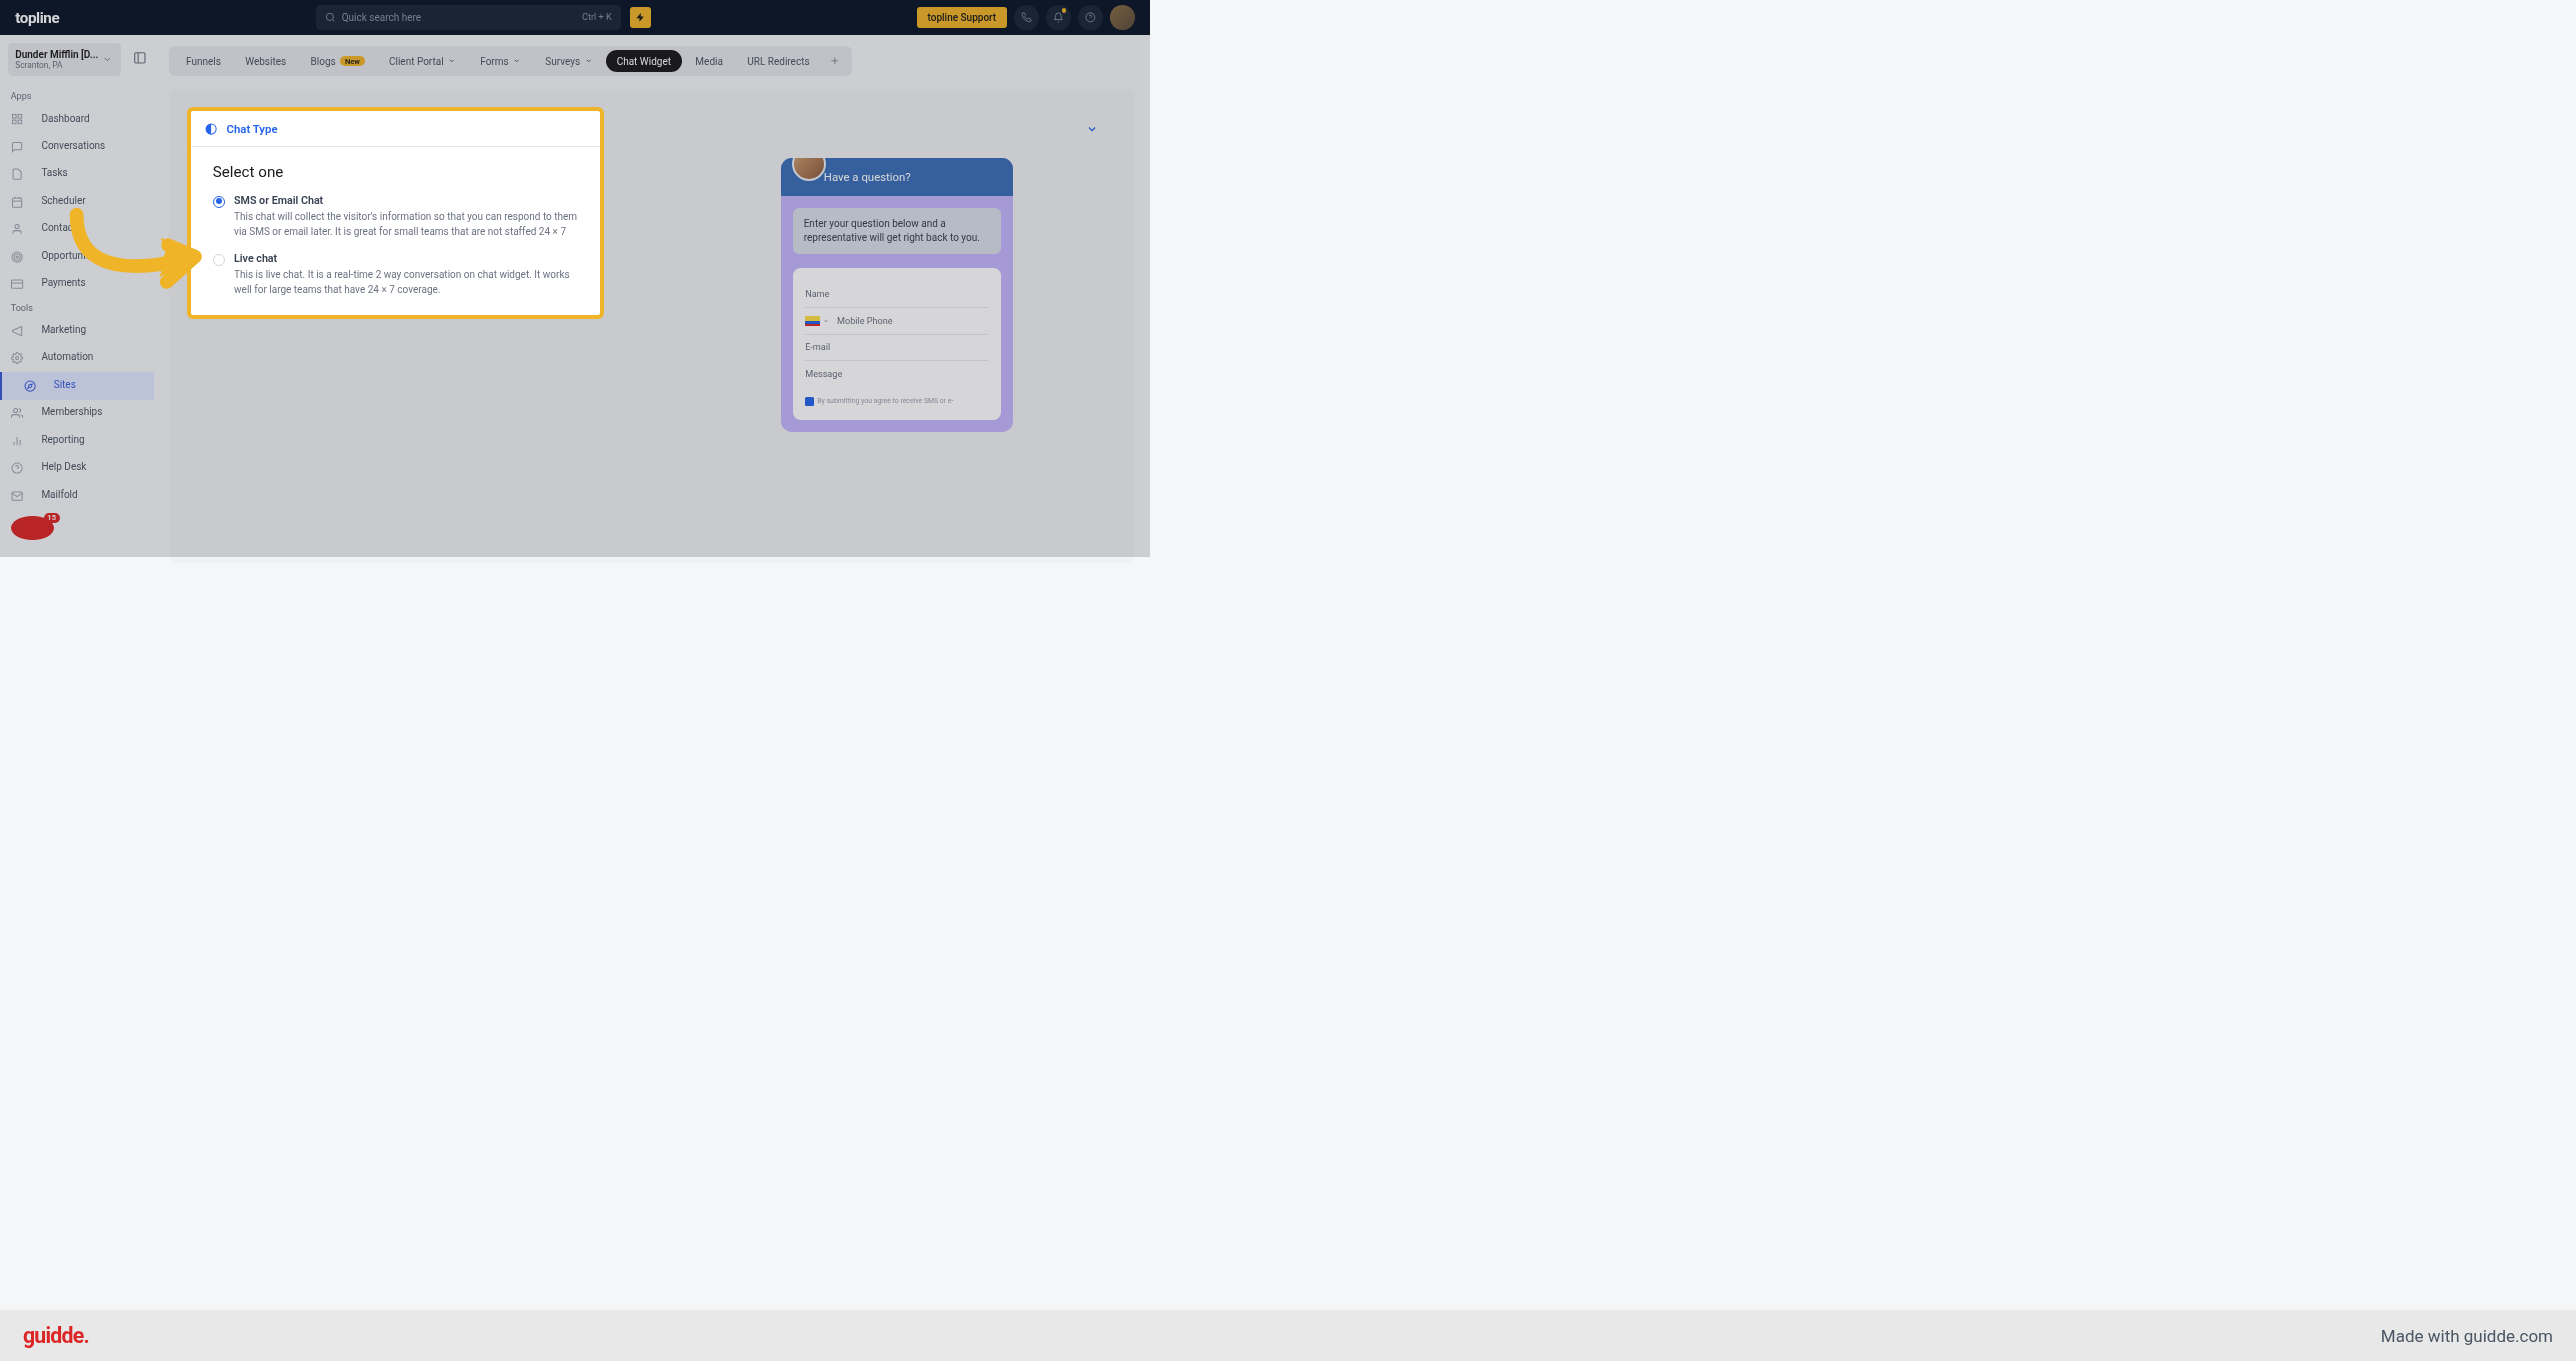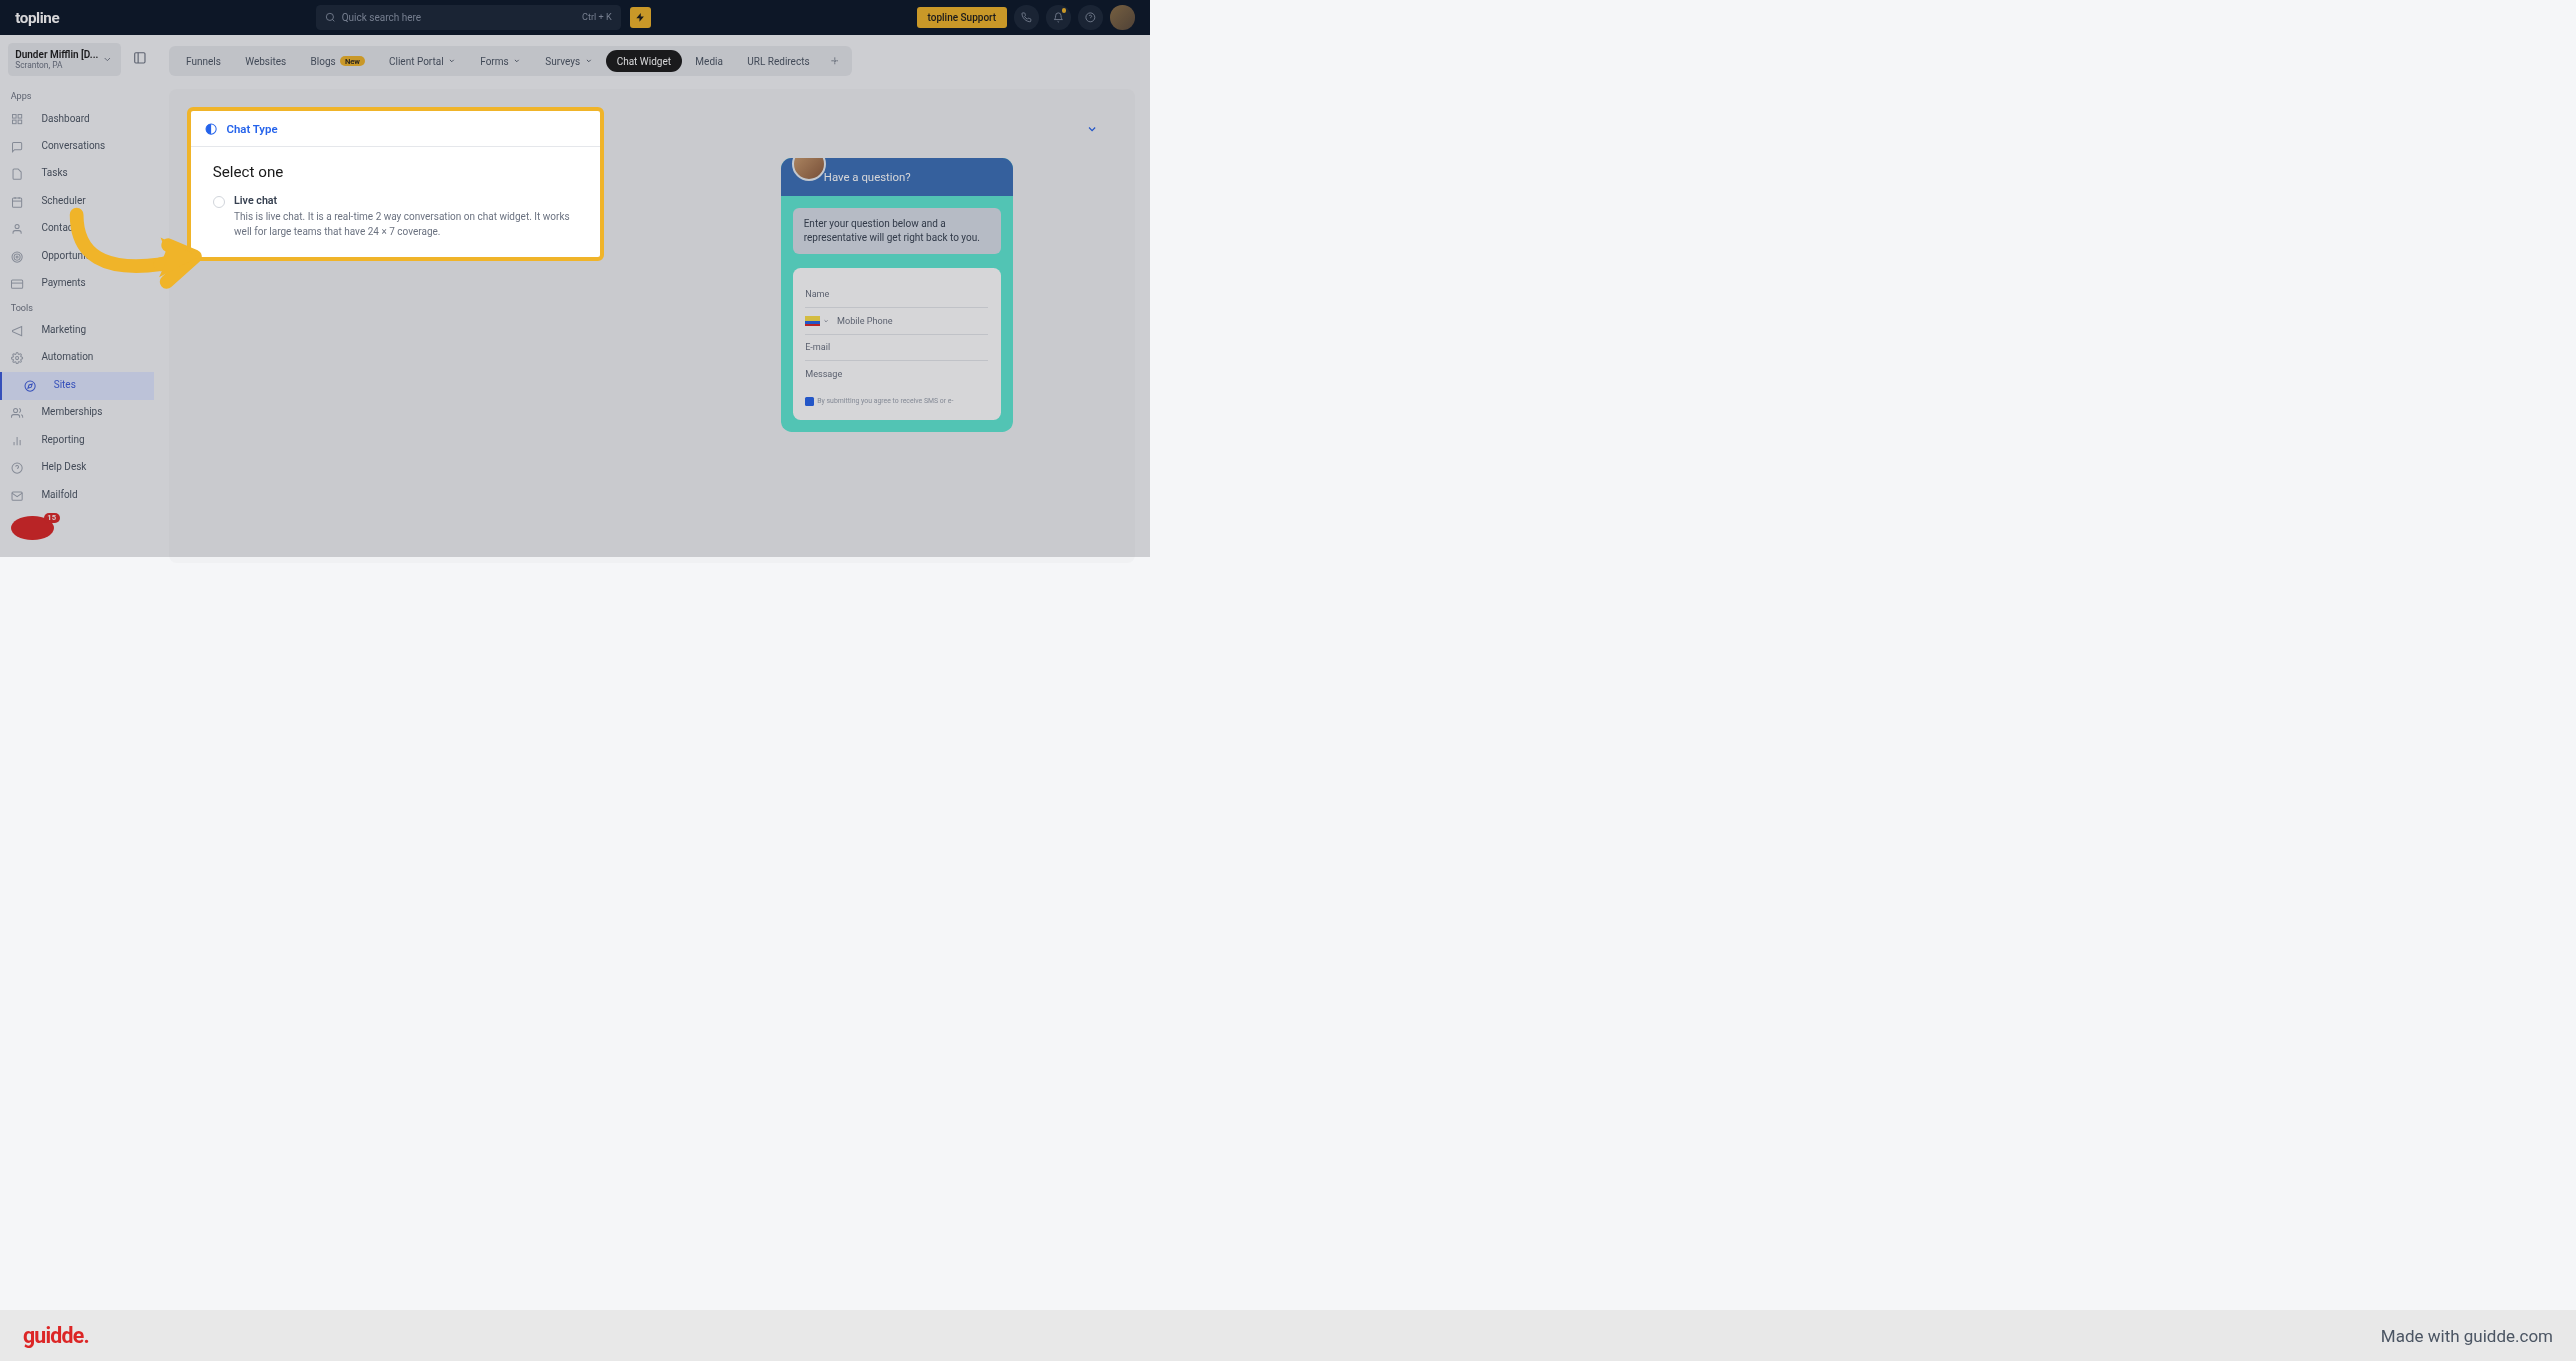--- a/index.html
+++ b/index.html
@@ -56,21 +56,21 @@
 .radio-option { display: flex; gap: 9.1px; }
 .radio-circle { width: 12.2px; height: 12.2px; border-radius: 50%; border: 1.5px solid #d1d5db; flex-shrink: 0; margin-top: 1.5px; }
 .radio-circle.checked { border-color: #2563eb; background: radial-gradient(circle, #2563eb 0%, #2563eb 40%, #fff 45%, #fff 100%); border-width: 1.5px; }
 .radio-circle.checked::after { content: ''; display: block; width: 6.1px; height: 6.1px; background: #2563eb; border-radius: 50%; margin: 1.5px auto; }
 .radio-circle.checked { background: #fff; }
 .radio-label { font-size: 10.7px; font-weight: 600; color: #374151; }
 .radio-desc { font-size: 10px; color: #6b7280; margin-top: 1.5px; line-height: 1.5; }
 .collapse-icon { position: absolute; right: 37px; top: 34px; color: #2563eb; }
 
 
-.chat-preview { position: absolute; right: 122px; top: 69px; width: 232px; background: #5eead4; border-radius: 10.7px; padding: 0; overflow: hidden; }
+.chat-preview { position: absolute; right: 122px; top: 69px; width: 232px; background: #c4b5fd; border-radius: 10.7px; padding: 0; overflow: hidden; }
 .chat-header { background: #3b70b8; color: #fff; padding: 12.2px 15.2px 12.2px 43px; position: relative; font-size: 11.4px; }
 .chat-avatar { position: absolute; left: 10.7px; top: -10.7px; width: 34px; height: 34px; border-radius: 50%; background: linear-gradient(135deg, #d4a574, #8b5a3c); border: 2.3px solid #e8eef5; }
 .chat-body { padding: 12.2px; }
 .chat-bubble { background: #d8dfe8; padding: 9.1px 10.7px; border-radius: 6.1px; font-size: 10px; color: #374151; line-height: 1.4; margin-bottom: 13.7px; }
 .chat-form { background: #fff; border-radius: 7.6px; padding: 13.7px 12.2px; }
 .form-field { border-bottom: 0.8px solid #e5e7eb; padding: 7.6px 0; font-size: 9.1px; color: #6b7280; }
 .phone-field { display: flex; align-items: center; gap: 7.6px; }
 .flag { width: 15.2px; height: 10.7px; background: linear-gradient(to bottom, #fde047 0%, #fde047 50%, #2563eb 50%, #2563eb 75%, #dc2626 75%); }
 .flag-wrap { display: flex; align-items: center; gap: 3px; }
 .consent { font-size: 6.9px; color: #9ca3af; margin-top: 10.7px; display: flex; gap: 3px; align-items: start; }
@@ -334,20 +334,27 @@
         <div class="card-header">
           <svg class="card-header-icon" viewBox="0 0 24 24" fill="currentColor">
               <circle cx="12" cy="12" r="10" fill="none" stroke="currentColor" stroke-width="2"></circle>
               <path d="M12 2a10 10 0 000 20z"></path>
             </svg>
           <span class="card-title">Chat Type</span>
         </div>
         <div class="card-body">
           <div class="select-heading">Select one</div>
           <div class="radio-group">
+            <div class="radio-option">
+              <div class="radio-circle checked"></div>
+              <div>
+                <div class="radio-label">SMS or Email Chat</div>
+                <div class="radio-desc">This chat will collect the visitor's information so that you can respond to them via SMS or email later. It is great for small teams that are not staffed 24 × 7</div>
+              </div>
+            </div>
             <div class="radio-option">
               <div class="radio-circle"></div>
               <div>
                 <div class="radio-label">Live chat</div>
                 <div class="radio-desc">This is live chat. It is a real-time 2 way conversation on chat widget. It works well for large teams that have 24 × 7 coverage.</div>
               </div>
             </div>
           </div>
         </div>
       </div>

